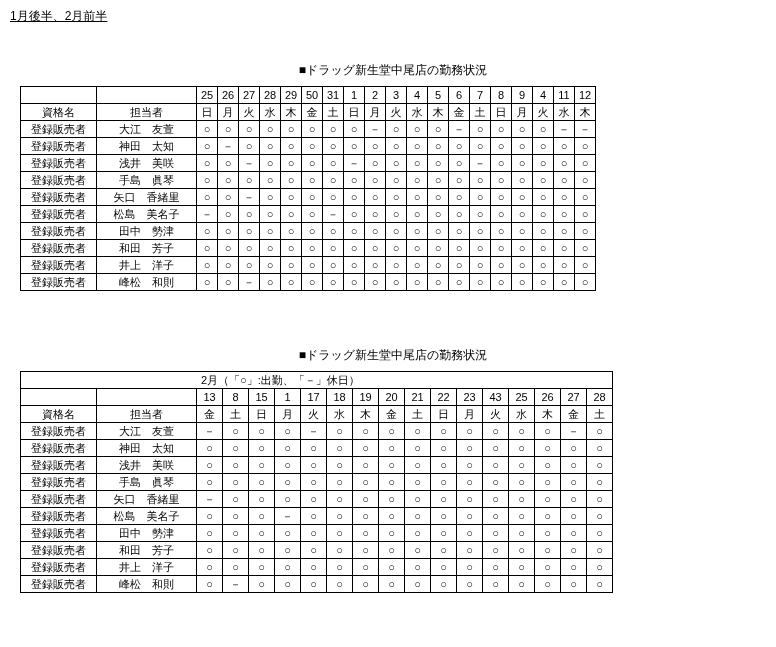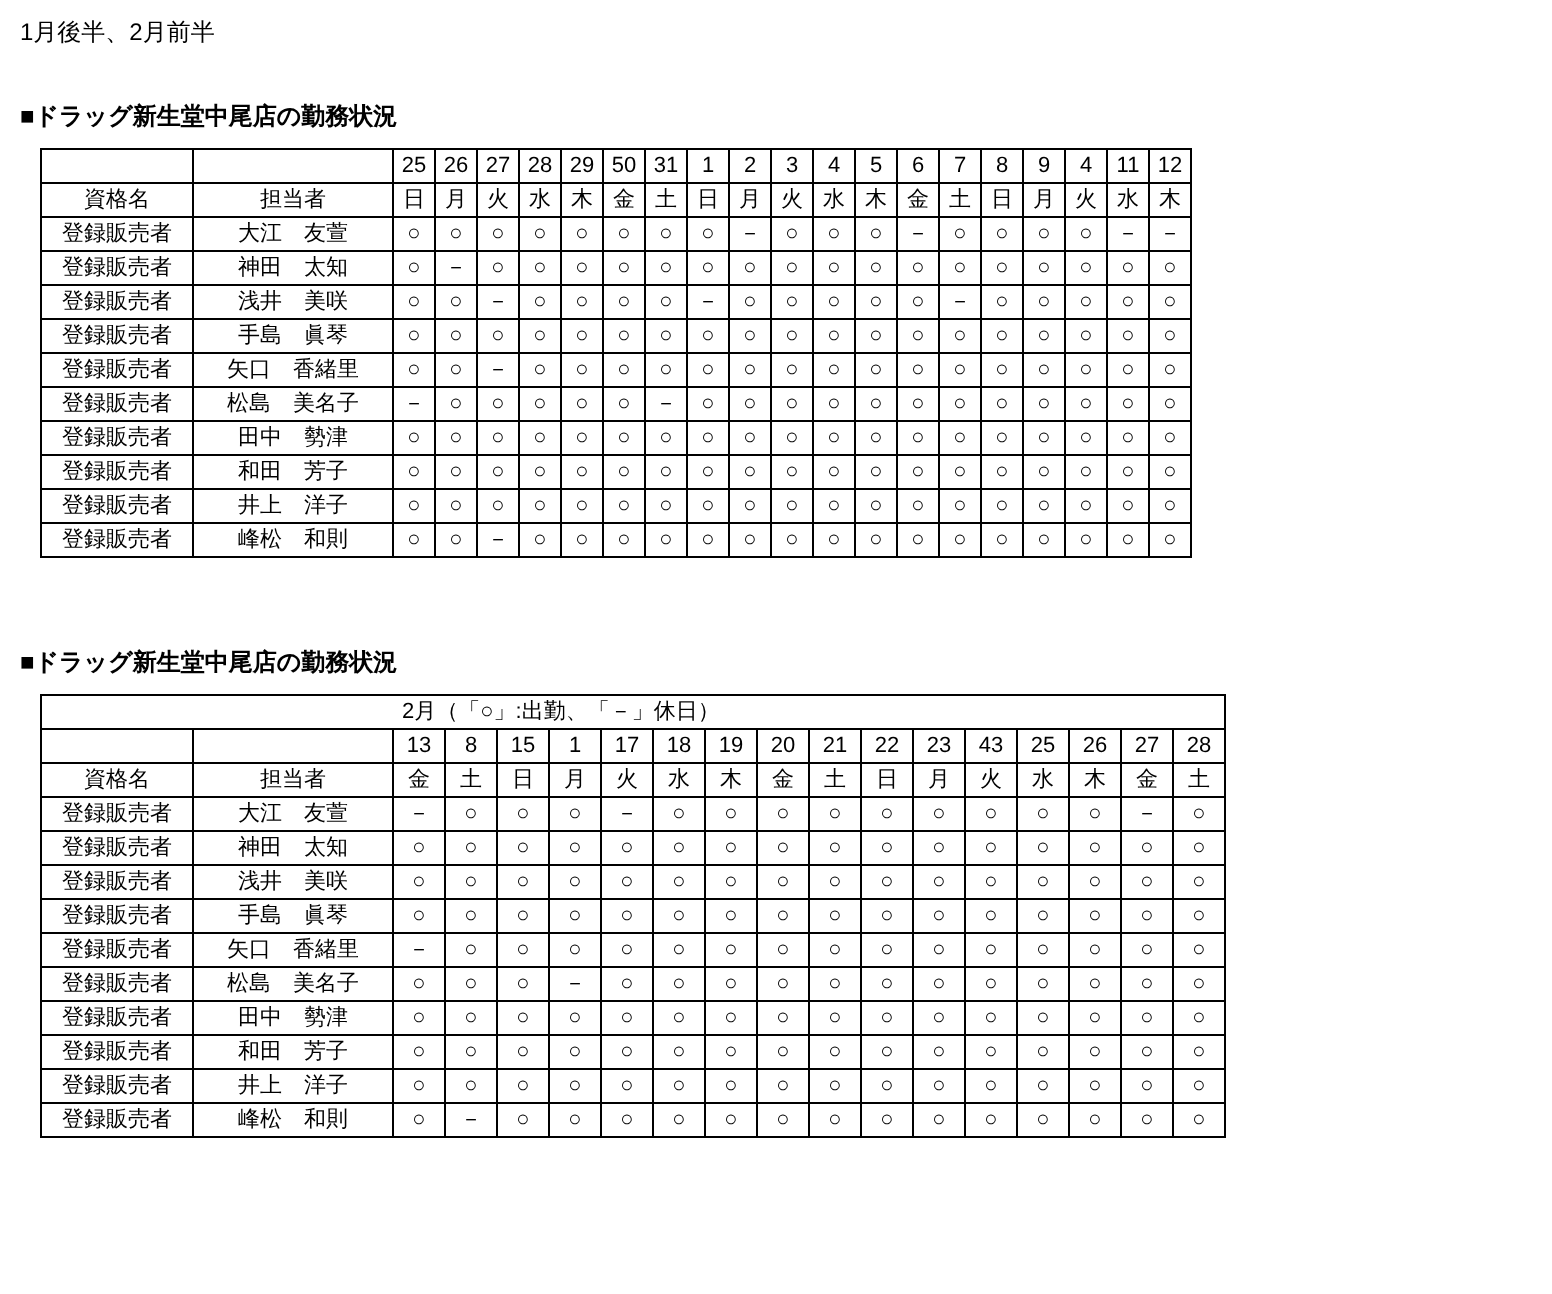--- a/index.html
+++ b/index.html
@@ -17,26 +17,28 @@
     overflow: hidden;
   }
   .page {
     padding: 8px 0 0 8px;
     box-sizing: border-box;
   }
   .plain-line {
     font-size: 12px;
     line-height: 16px;
     margin: 0 0 0 2px;
+    text-decoration: underline;
   }
   .section-heading {
     font-size: 12px;
     line-height: 16px;
-    margin: 0 0 0 2px;
-    font-weight: bold;
+    margin: 12px 0 0 2px;
+    font-weight: normal;
+    text-align: center;
   }
   .spacer-18 { height: 18px; }
   .spacer-26 { height: 26px; }
   .spacer-8 { height: 8px; }
 
   table.att {
     border-collapse: collapse;
     table-layout: fixed;
     border: 1px solid #000;
     margin-left: 12px;

